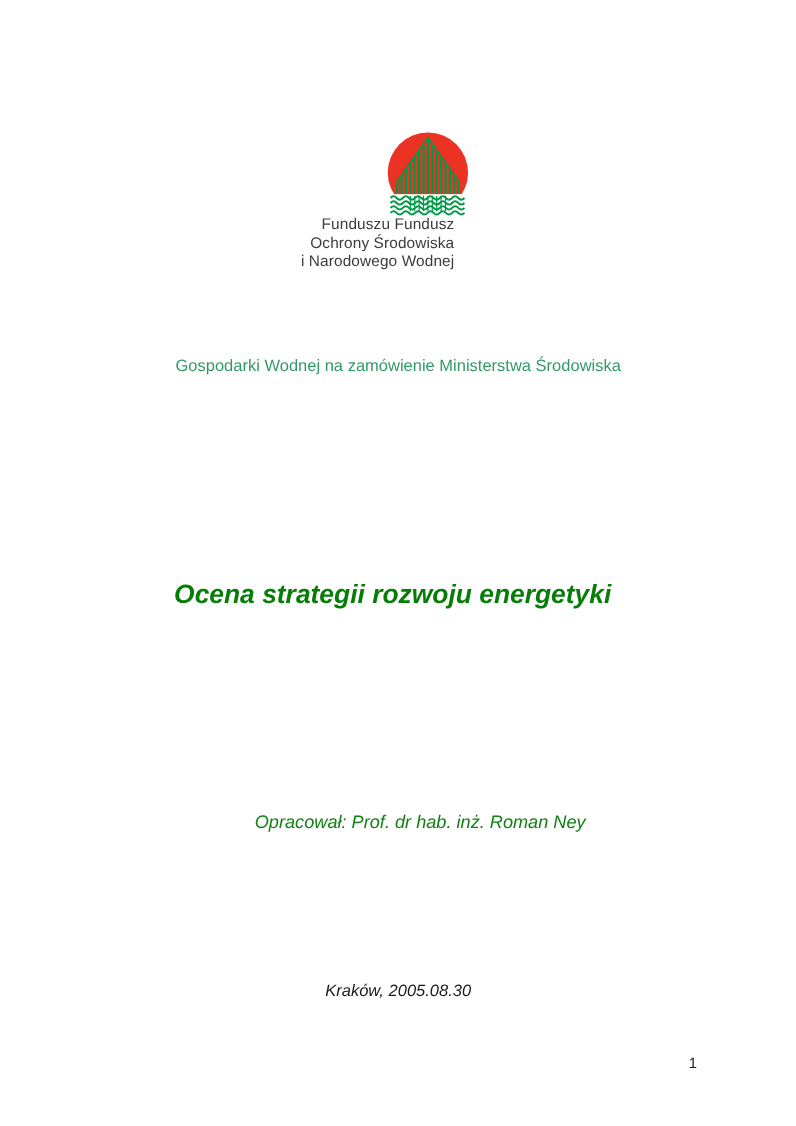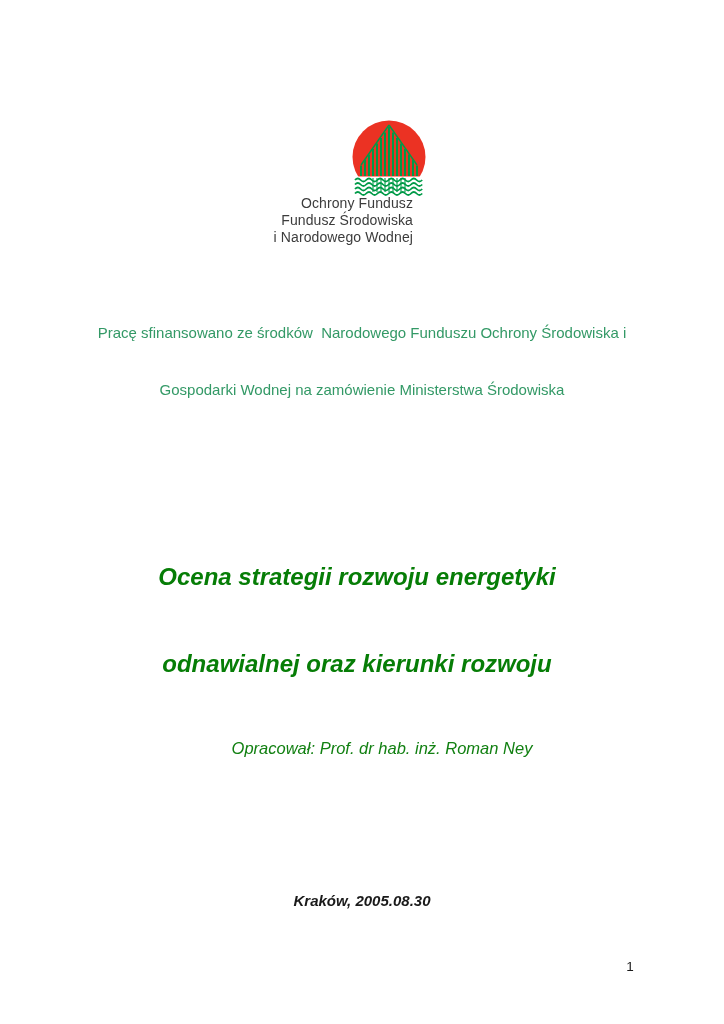--- a/index.html
+++ b/index.html
@@ -19,35 +19,35 @@
 
   
   .funding {
     position:absolute; left:40px; right:40px; top:285px;
     text-align:center; font-size:15px; line-height:19px;
     white-space:pre-wrap;
   }
 
   
   .doc-title {
-    position:absolute; left:50px; right:60px; top:504px;
+    position:absolute; left:50px; right:60px; top:468px;
     text-align:center; font-size:24px; line-height:29px;
     font-weight:bold; font-style:italic; white-space:pre-wrap;
   }
 
   
   .author {
     position:absolute; left:0; right:0; top:739px;
     text-align:center; font-size:16.5px; font-style:italic;margin-left:40px;
   }
 
   
   .place-date {
     position:absolute; left:0; right:0; top:892px;
-    text-align:center; font-size:15px; font-weight:bold; font-style:italic;
+    text-align:center; font-size:15px; font-weight:normal; font-style:italic;
     color:#1a1a1a;
   }
 
   
   .page-number {
     position:absolute; left:620px; top:959px; width:20px;
     font-size:13.5px; color:#1a1a1a; text-align:center;
   }
 </style>
 </head>
@@ -93,33 +93,31 @@
         <line x1="37" y1="60" x2="37" y2="74"></line>
         <line x1="41" y1="60" x2="41" y2="74"></line>
         <line x1="45" y1="60" x2="45" y2="74"></line>
         <line x1="49" y1="60" x2="49" y2="74"></line>
         <line x1="53" y1="60" x2="53" y2="74"></line>
       </g>
     </g>
   </svg>
 
   <div class="logo-text" style="color: rgb(60, 60, 60);">
-    <div>Ochrony Fundusz</div>
-    <div>Fundusz Środowiska</div>
+    <div>Funduszu Fundusz</div>
+    <div>Ochrony Środowiska</div>
     <div>i Narodowego Wodnej</div>
   </div>
 
   <div class="funding" style="color: rgb(51, 153, 102);">
-    <div>Pracę sfinansowano ze środków  Narodowego Funduszu Ochrony Środowiska i</div>
     <div>Gospodarki Wodnej na zamówienie Ministerstwa Środowiska</div>
   </div>
 
   <div class="doc-title" style="color: rgb(6, 125, 6);">
     <div>Ocena strategii rozwoju energetyki</div>
-    <div>odnawialnej oraz kierunki rozwoju</div>
   </div>
 
   <div class="author" style="color: rgb(18, 128, 18);">Opracował: Prof. dr hab. inż. Roman Ney</div>
 
   <div class="place-date">Kraków, 2005.08.30</div>
 
   <div class="page-number">1</div>
 
 </div>
 

